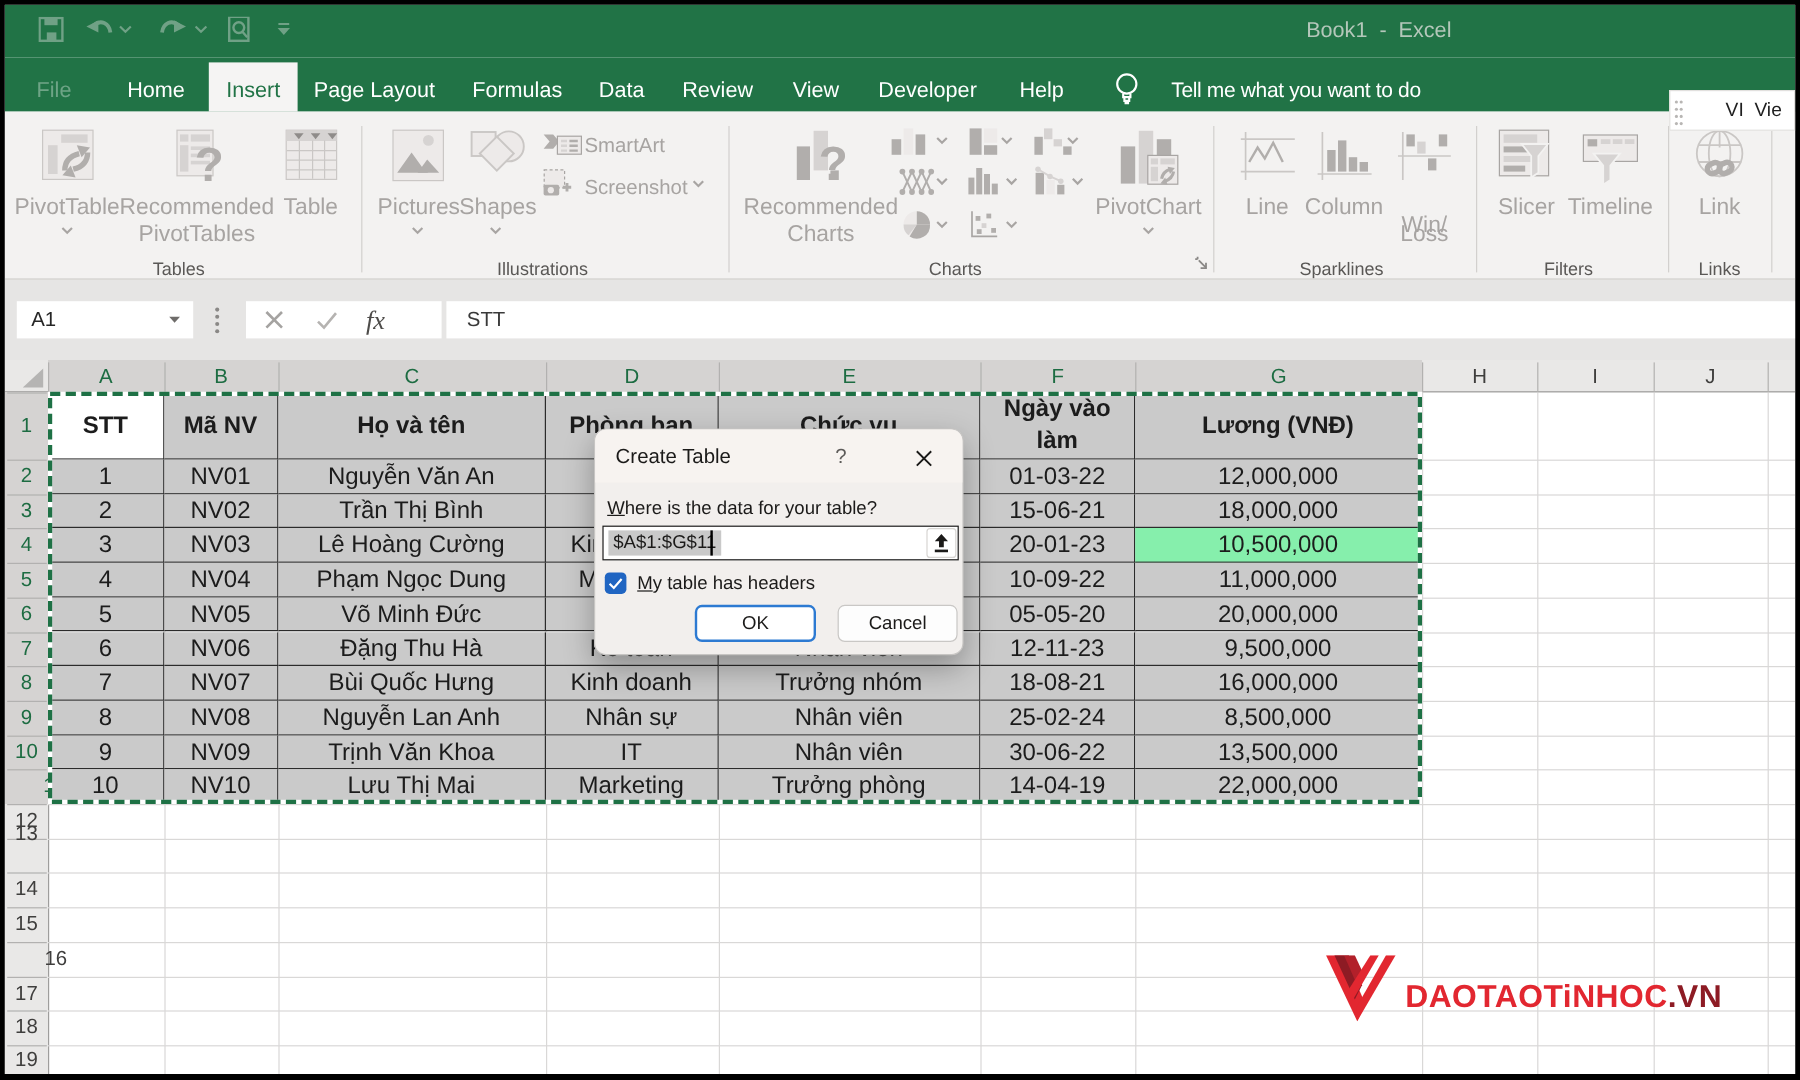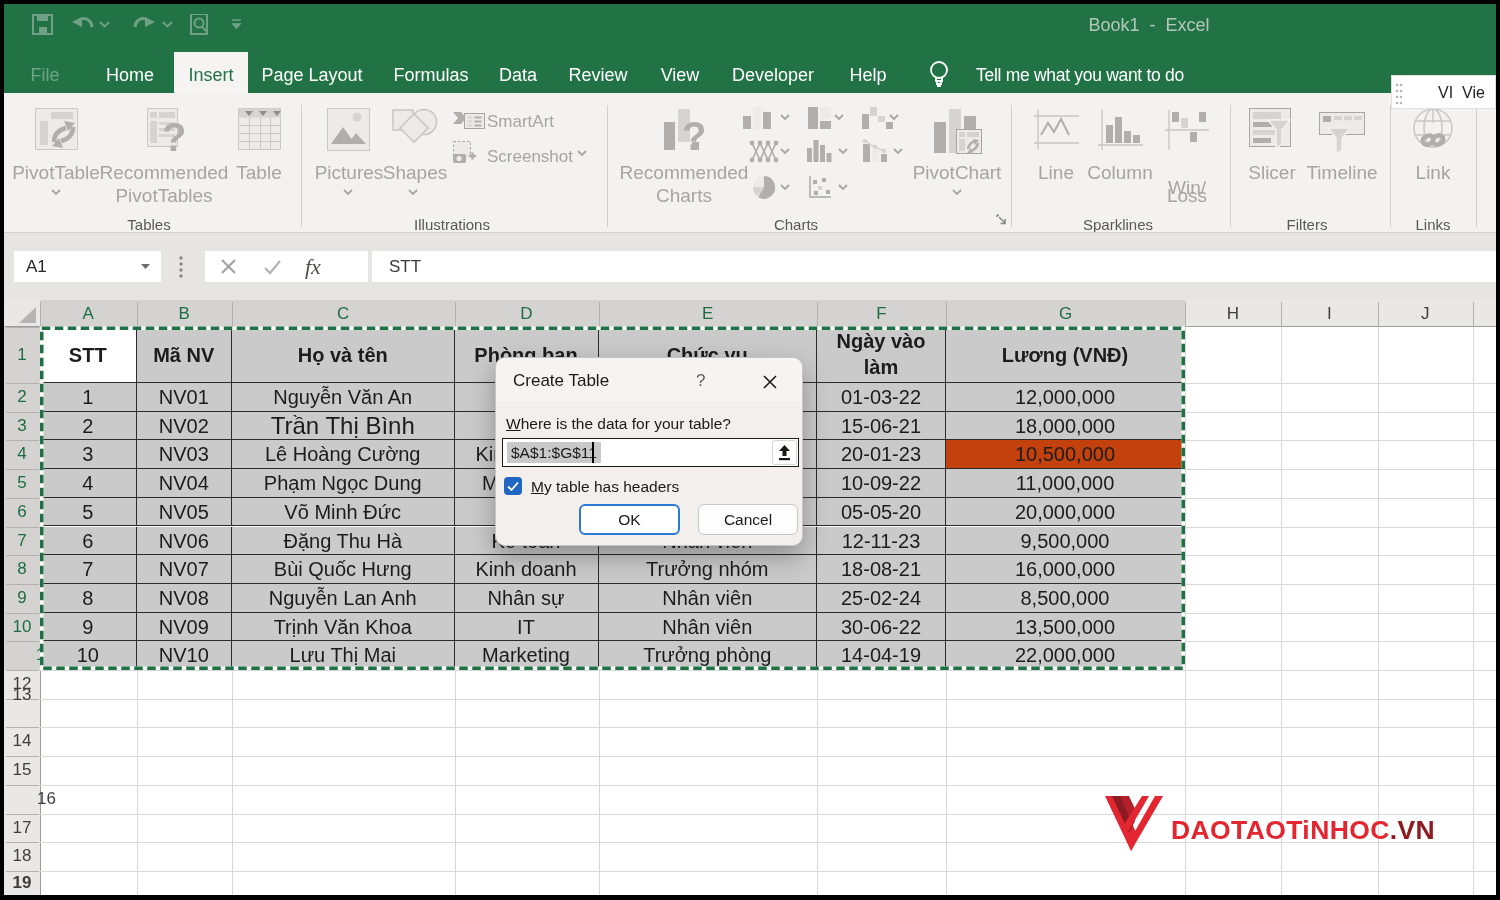--- a/index.html
+++ b/index.html
@@ -395,21 +395,21 @@
 <div class="rowhead" style="top:427.4px;height:28.69999999999999px;line-height:28.69999999999999px;color:#3f3e3d;">14</div>
 <div class="abs" style="left:2px;top:456.09999999999997px;width:33px;height:1px;background:#b2b1b0;"></div>
 <div class="rowhead" style="top:456.09999999999997px;height:28.700000000000045px;line-height:28.700000000000045px;color:#3f3e3d;">15</div>
 <div class="abs" style="left:2px;top:484.8px;width:33px;height:1px;background:#b2b1b0;"></div>
 <div class="rowhead" style="top:484.8px;height:28.69999999999999px;line-height:28.69999999999999px;color:#3f3e3d;padding-left:33px;">16</div>
 <div class="abs" style="left:2px;top:513.5px;width:33px;height:1px;background:#b2b1b0;"></div>
 <div class="rowhead" style="top:513.5px;height:28.700000000000045px;line-height:28.700000000000045px;color:#3f3e3d;">17</div>
 <div class="abs" style="left:2px;top:542.2px;width:33px;height:1px;background:#b2b1b0;"></div>
 <div class="rowhead" style="top:542.2px;height:28.699999999999932px;line-height:28.699999999999932px;color:#3f3e3d;">18</div>
 <div class="abs" style="left:2px;top:570.9px;width:33px;height:1px;background:#b2b1b0;"></div>
-<div class="rowhead" style="top:570.9px;height:24.100000000000023px;line-height:24.100000000000023px;color:#3f3e3d;font-weight:bold;">19</div>
+<div class="rowhead" style="top:570.9px;height:24.100000000000023px;line-height:24.100000000000023px;color:#3f3e3d;">19</div>
 <div class="abs" style="left:132.5px;top:26.5px;width:1px;height:568.5px;background:#d9d8d7;"></div>
 <div class="abs" style="left:228px;top:26.5px;width:1px;height:568.5px;background:#d9d8d7;"></div>
 <div class="abs" style="left:450.5px;top:26.5px;width:1px;height:568.5px;background:#d9d8d7;"></div>
 <div class="abs" style="left:594.5px;top:26.5px;width:1px;height:568.5px;background:#d9d8d7;"></div>
 <div class="abs" style="left:813px;top:26.5px;width:1px;height:568.5px;background:#d9d8d7;"></div>
 <div class="abs" style="left:942px;top:26.5px;width:1px;height:568.5px;background:#d9d8d7;"></div>
 <div class="abs" style="left:1181px;top:26.5px;width:1px;height:568.5px;background:#d9d8d7;"></div>
 <div class="abs" style="left:1277px;top:26.5px;width:1px;height:568.5px;background:#d9d8d7;"></div>
 <div class="abs" style="left:1373.5px;top:26.5px;width:1px;height:568.5px;background:#d9d8d7;"></div>
 <div class="abs" style="left:1469px;top:26.5px;width:1px;height:568.5px;background:#d9d8d7;"></div>
@@ -441,32 +441,32 @@
 <div class="cell" style="left:942px;top:26.5px;width:239px;height:56.5px;background:#cacaca;border-right:1.5px solid #2b2b2b;border-bottom:1.5px solid #2b2b2b;line-height:56.5px;font-size:20px;font-weight:bold;">Lương (VNĐ)</div>
 <div class="cell" style="left:36px;top:83.0px;width:96.5px;height:28.700000000000003px;background:#cacaca;border-right:1.5px solid #2b2b2b;border-bottom:1.5px solid #2b2b2b;line-height:28.700000000000003px;font-size:20px;">1</div>
 <div class="cell" style="left:132.5px;top:83.0px;width:95.5px;height:28.700000000000003px;background:#cacaca;border-right:1.5px solid #2b2b2b;border-bottom:1.5px solid #2b2b2b;line-height:28.700000000000003px;font-size:20px;">NV01</div>
 <div class="cell" style="left:228px;top:83.0px;width:222.5px;height:28.700000000000003px;background:#cacaca;border-right:1.5px solid #2b2b2b;border-bottom:1.5px solid #2b2b2b;line-height:28.700000000000003px;font-size:20px;">Nguyễn Văn An</div>
 <div class="cell" style="left:450.5px;top:83.0px;width:144.0px;height:28.700000000000003px;background:#cacaca;border-right:1.5px solid #2b2b2b;border-bottom:1.5px solid #2b2b2b;line-height:28.700000000000003px;font-size:20px;"></div>
 <div class="cell" style="left:594.5px;top:83.0px;width:218.5px;height:28.700000000000003px;background:#cacaca;border-right:1.5px solid #2b2b2b;border-bottom:1.5px solid #2b2b2b;line-height:28.700000000000003px;font-size:20px;"></div>
 <div class="cell" style="left:813px;top:83.0px;width:129px;height:28.700000000000003px;background:#cacaca;border-right:1.5px solid #2b2b2b;border-bottom:1.5px solid #2b2b2b;line-height:28.700000000000003px;font-size:20px;">01-03-22</div>
 <div class="cell" style="left:942px;top:83.0px;width:239px;height:28.700000000000003px;background:#cacaca;border-right:1.5px solid #2b2b2b;border-bottom:1.5px solid #2b2b2b;line-height:28.700000000000003px;font-size:20px;">12,000,000</div>
 <div class="cell" style="left:36px;top:111.7px;width:96.5px;height:28.700000000000003px;background:#cacaca;border-right:1.5px solid #2b2b2b;border-bottom:1.5px solid #2b2b2b;line-height:28.700000000000003px;font-size:20px;">2</div>
 <div class="cell" style="left:132.5px;top:111.7px;width:95.5px;height:28.700000000000003px;background:#cacaca;border-right:1.5px solid #2b2b2b;border-bottom:1.5px solid #2b2b2b;line-height:28.700000000000003px;font-size:20px;">NV02</div>
-<div class="cell" style="left:228px;top:111.7px;width:222.5px;height:28.700000000000003px;background:#cacaca;border-right:1.5px solid #2b2b2b;border-bottom:1.5px solid #2b2b2b;line-height:28.700000000000003px;font-size:24px;">Trần Thị Bình</div>
+<div class="cell" style="left:228px;top:111.7px;width:222.5px;height:28.700000000000003px;background:#cacaca;border-right:1.5px solid #2b2b2b;border-bottom:1.5px solid #2b2b2b;line-height:28.700000000000003px;font-size:20px;">Trần Thị Bình</div>
 <div class="cell" style="left:450.5px;top:111.7px;width:144.0px;height:28.700000000000003px;background:#cacaca;border-right:1.5px solid #2b2b2b;border-bottom:1.5px solid #2b2b2b;line-height:28.700000000000003px;font-size:20px;"></div>
 <div class="cell" style="left:594.5px;top:111.7px;width:218.5px;height:28.700000000000003px;background:#cacaca;border-right:1.5px solid #2b2b2b;border-bottom:1.5px solid #2b2b2b;line-height:28.700000000000003px;font-size:20px;"></div>
 <div class="cell" style="left:813px;top:111.7px;width:129px;height:28.700000000000003px;background:#cacaca;border-right:1.5px solid #2b2b2b;border-bottom:1.5px solid #2b2b2b;line-height:28.700000000000003px;font-size:20px;">15-06-21</div>
 <div class="cell" style="left:942px;top:111.7px;width:239px;height:28.700000000000003px;background:#cacaca;border-right:1.5px solid #2b2b2b;border-bottom:1.5px solid #2b2b2b;line-height:28.700000000000003px;font-size:20px;">18,000,000</div>
 <div class="cell" style="left:36px;top:140.4px;width:96.5px;height:28.69999999999999px;background:#cacaca;border-right:1.5px solid #2b2b2b;border-bottom:1.5px solid #2b2b2b;line-height:28.69999999999999px;font-size:20px;">3</div>
 <div class="cell" style="left:132.5px;top:140.4px;width:95.5px;height:28.69999999999999px;background:#cacaca;border-right:1.5px solid #2b2b2b;border-bottom:1.5px solid #2b2b2b;line-height:28.69999999999999px;font-size:20px;">NV03</div>
 <div class="cell" style="left:228px;top:140.4px;width:222.5px;height:28.69999999999999px;background:#cacaca;border-right:1.5px solid #2b2b2b;border-bottom:1.5px solid #2b2b2b;line-height:28.69999999999999px;font-size:20px;">Lê Hoàng Cường</div>
 <div class="cell" style="left:450.5px;top:140.4px;width:144.0px;height:28.69999999999999px;background:#cacaca;border-right:1.5px solid #2b2b2b;border-bottom:1.5px solid #2b2b2b;line-height:28.69999999999999px;font-size:20px;">Kinh doanh</div>
 <div class="cell" style="left:594.5px;top:140.4px;width:218.5px;height:28.69999999999999px;background:#cacaca;border-right:1.5px solid #2b2b2b;border-bottom:1.5px solid #2b2b2b;line-height:28.69999999999999px;font-size:20px;"></div>
 <div class="cell" style="left:813px;top:140.4px;width:129px;height:28.69999999999999px;background:#cacaca;border-right:1.5px solid #2b2b2b;border-bottom:1.5px solid #2b2b2b;line-height:28.69999999999999px;font-size:20px;">20-01-23</div>
-<div class="cell" style="left:942px;top:140.4px;width:239px;height:28.69999999999999px;background:#c2410c;border-right:1.5px solid #2b2b2b;border-bottom:1.5px solid #2b2b2b;line-height:28.69999999999999px;font-size:20px;">10,500,000</div>
+<div class="cell" style="left:942px;top:140.4px;width:239px;height:28.69999999999999px;background:#86efac;border-right:1.5px solid #2b2b2b;border-bottom:1.5px solid #2b2b2b;line-height:28.69999999999999px;font-size:20px;">10,500,000</div>
 <div class="cell" style="left:36px;top:169.1px;width:96.5px;height:28.700000000000017px;background:#cacaca;border-right:1.5px solid #2b2b2b;border-bottom:1.5px solid #2b2b2b;line-height:28.700000000000017px;font-size:20px;">4</div>
 <div class="cell" style="left:132.5px;top:169.1px;width:95.5px;height:28.700000000000017px;background:#cacaca;border-right:1.5px solid #2b2b2b;border-bottom:1.5px solid #2b2b2b;line-height:28.700000000000017px;font-size:20px;">NV04</div>
 <div class="cell" style="left:228px;top:169.1px;width:222.5px;height:28.700000000000017px;background:#cacaca;border-right:1.5px solid #2b2b2b;border-bottom:1.5px solid #2b2b2b;line-height:28.700000000000017px;font-size:20px;">Phạm Ngọc Dung</div>
 <div class="cell" style="left:450.5px;top:169.1px;width:144.0px;height:28.700000000000017px;background:#cacaca;border-right:1.5px solid #2b2b2b;border-bottom:1.5px solid #2b2b2b;line-height:28.700000000000017px;font-size:20px;">Marketing</div>
 <div class="cell" style="left:594.5px;top:169.1px;width:218.5px;height:28.700000000000017px;background:#cacaca;border-right:1.5px solid #2b2b2b;border-bottom:1.5px solid #2b2b2b;line-height:28.700000000000017px;font-size:20px;"></div>
 <div class="cell" style="left:813px;top:169.1px;width:129px;height:28.700000000000017px;background:#cacaca;border-right:1.5px solid #2b2b2b;border-bottom:1.5px solid #2b2b2b;line-height:28.700000000000017px;font-size:20px;">10-09-22</div>
 <div class="cell" style="left:942px;top:169.1px;width:239px;height:28.700000000000017px;background:#cacaca;border-right:1.5px solid #2b2b2b;border-bottom:1.5px solid #2b2b2b;line-height:28.700000000000017px;font-size:20px;">11,000,000</div>
 <div class="cell" style="left:36px;top:197.8px;width:96.5px;height:28.69999999999999px;background:#cacaca;border-right:1.5px solid #2b2b2b;border-bottom:1.5px solid #2b2b2b;line-height:28.69999999999999px;font-size:20px;">5</div>
 <div class="cell" style="left:132.5px;top:197.8px;width:95.5px;height:28.69999999999999px;background:#cacaca;border-right:1.5px solid #2b2b2b;border-bottom:1.5px solid #2b2b2b;line-height:28.69999999999999px;font-size:20px;">NV05</div>
 <div class="cell" style="left:228px;top:197.8px;width:222.5px;height:28.69999999999999px;background:#cacaca;border-right:1.5px solid #2b2b2b;border-bottom:1.5px solid #2b2b2b;line-height:28.69999999999999px;font-size:20px;">Võ Minh Đức</div>

